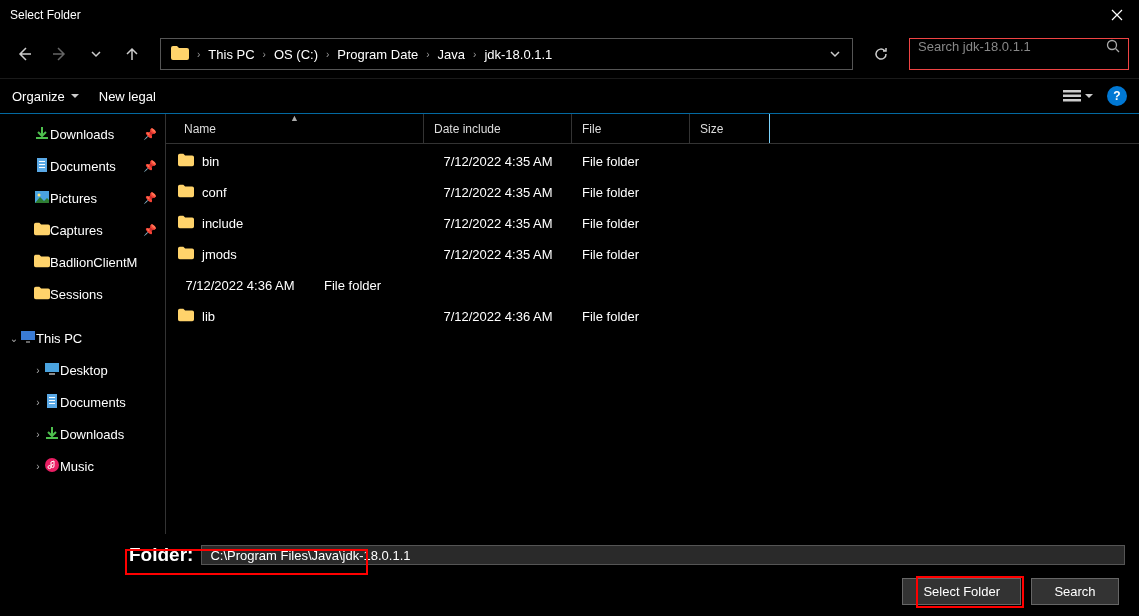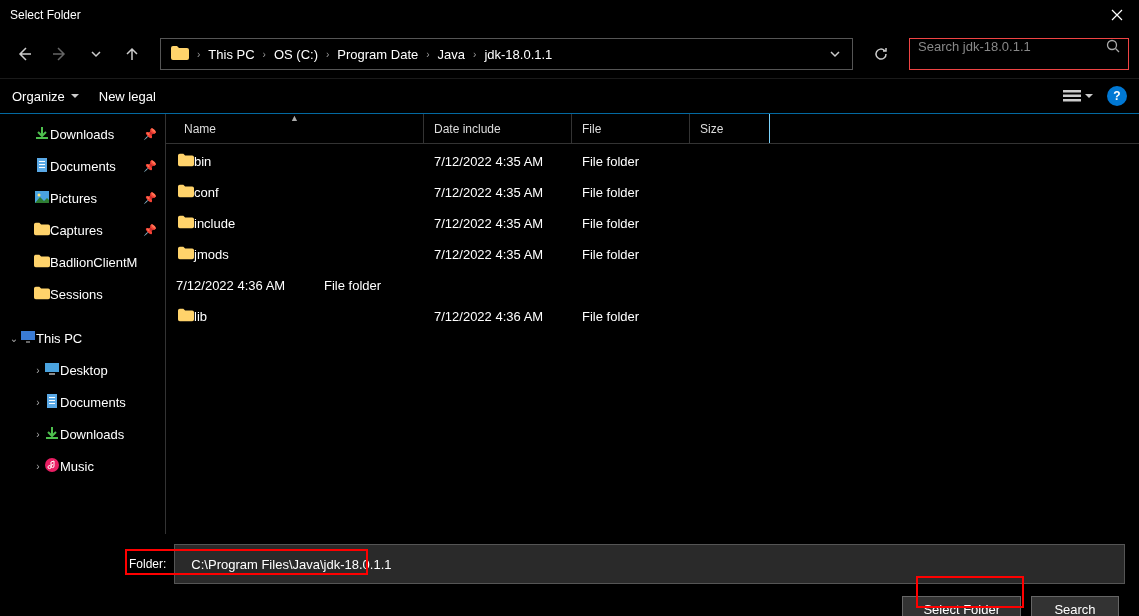--- a/index.html
+++ b/index.html
@@ -46,28 +46,28 @@
 .col { padding: 0 10px; border-right: 1px solid #333; height: 100%; display: flex; align-items: center; position: relative; }
 .col.name { width: 258px; padding-left: 18px; }
 .col.date { width: 148px; }
 .col.type { width: 118px; }
 .col.size { width: 80px; border-right: 1px solid #7dd3fc; }
 .sort-arrow { position: absolute; top: -1px; left: 50%; transform: translateX(-50%); font-size: 9px; color: #aaa; }
 
 .file-list { padding-top: 2px; }
 .file-row { display: flex; height: 31px; align-items: center; cursor: pointer; }
 .file-row .cell { padding: 0 10px; }
-.file-row .cell.name { width: 258px; display: flex; align-items: center; gap: 0; padding-left: 12px; }
-.file-row .cell.date { width: 148px; }
+.file-row .cell.name { width: 258px; display: flex; align-items: center; gap: 8px; padding-left: 12px; }
+.file-row .cell.date { width: 148px; text-align: center; }
 .file-row .cell.type { width: 118px; }
 
 .bottom { padding: 10px 14px 14px 14px; }
 .folder-input-row { display: flex; align-items: center; gap: 8px; margin-bottom: 12px; margin-left: 115px;}
-.folder-input-row label { font-size: 12px; }
-.folder-input-row input { flex: 1; background: #2a2a2a; border: 1px solid #555; color: #fff; padding: 4px 16px; font-size: 13px; height: 40px; outline: none; }
+.folder-input-row label { font-size: 19px; font-weight: bold; }
+.folder-input-row input { flex: 1; background: #2a2a2a; border: 1px solid #555; color: #fff; padding: 4px 8px; font-size: 13px; height: 20px; outline: none; }
 
 .buttons-row { display: flex; justify-content: flex-end; gap: 10px; padding-right: 6px; }
 .btn { background: #333; border: 1px solid #666; color: #fff; padding: 5px 20px; cursor: pointer; font-size: 13px; min-width: 88px; text-align: center; }
 .hl-folder { position: absolute; left: 125px; top: 549px; width: 243px; height: 26px; border: 2px solid #ff0000; pointer-events: none; }
 .hl-select { position: absolute; left: 916px; top: 576px; width: 108px; height: 32px; border: 2px solid #ff0000; pointer-events: none; }
 
 svg.ficon { width: 18px; height: 14px; }
 svg.smico { width: 16px; height: 16px; }
 </style>
 </head>

